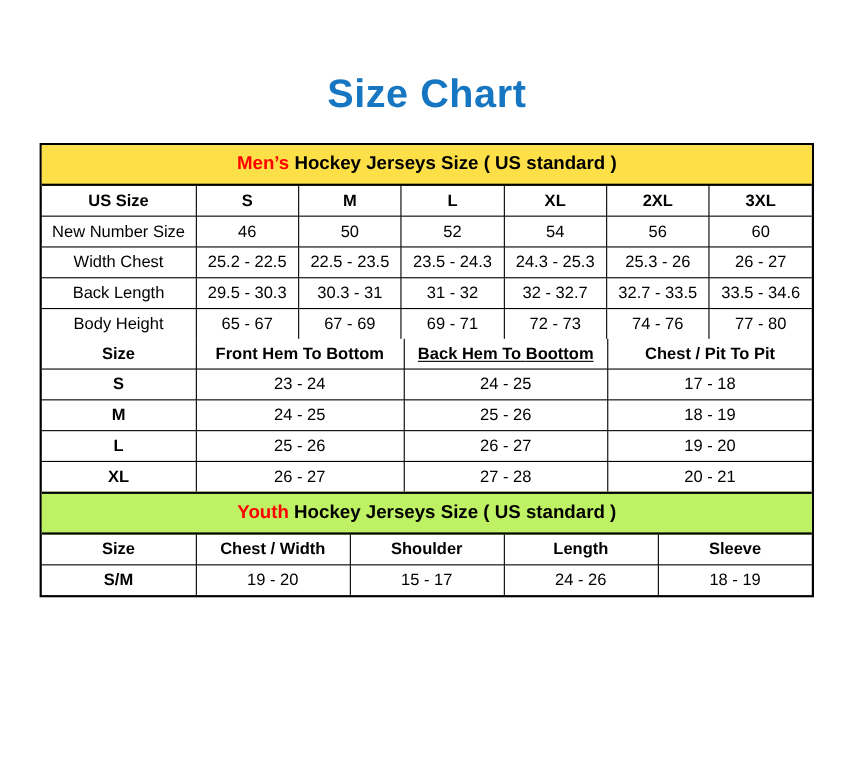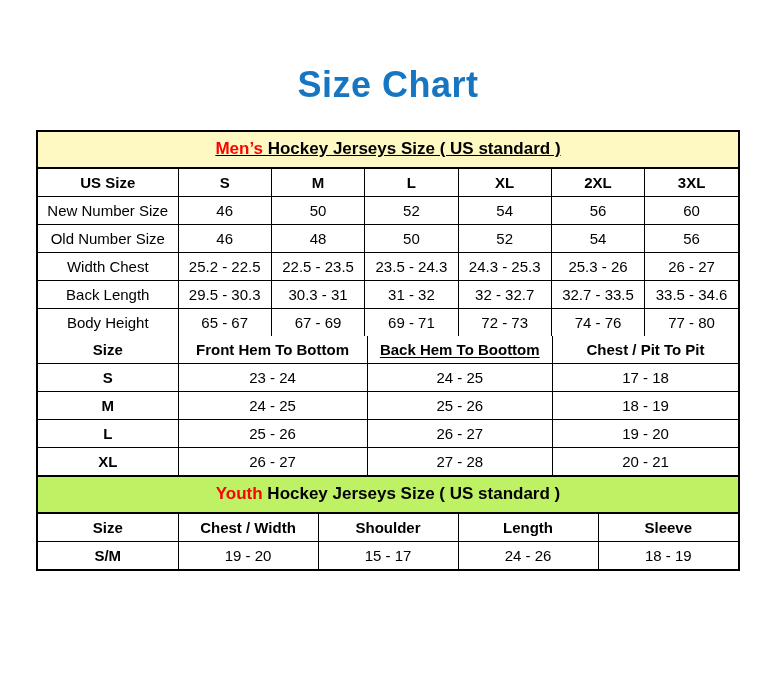--- a/index.html
+++ b/index.html
@@ -70,21 +70,21 @@
     text-decoration-thickness: 1px;
     text-underline-offset: 4px;
   }
 </style>
 </head>
 <body>
 
 <div class="page-title" style="color: rgb(22, 118, 193);">Size Chart</div>
 
 <div class="chart-box">
-    <div class="band first" style="background: #fef9c3; text-decoration: underline;"><span class="hl" style="color: rgb(255, 0, 0);">Men’s</span><span> Hockey Jerseys Size ( US standard )</span></div>
+    <div class="band first" style="background: #fde047;"><span class="hl" style="color: rgb(255, 0, 0);">Men’s</span><span> Hockey Jerseys Size ( US standard )</span></div>
     <table>
       <colgroup>
         <col style="width: 20%;">
         <col style="width: 13.34%;">
         <col style="width: 13.34%;">
         <col style="width: 13.33%;">
         <col style="width: 13.33%;">
         <col style="width: 13.33%;">
         <col style="width: 13.33%;">
       </colgroup>
@@ -103,29 +103,20 @@
         <tr>
           <td>New Number Size</td>
           <td>46</td>
           <td>50</td>
           <td>52</td>
           <td>54</td>
           <td>56</td>
           <td>60</td>
         </tr>
         <tr>
-          <td>Old Number Size</td>
-          <td>46</td>
-          <td>48</td>
-          <td>50</td>
-          <td>52</td>
-          <td>54</td>
-          <td>56</td>
-        </tr>
-        <tr>
           <td>Width Chest</td>
           <td>25.2 - 22.5</td>
           <td>22.5 - 23.5</td>
           <td>23.5 - 24.3</td>
           <td>24.3 - 25.3</td>
           <td>25.3 - 26</td>
           <td>26 - 27</td>
         </tr>
         <tr>
           <td>Back Length</td>

